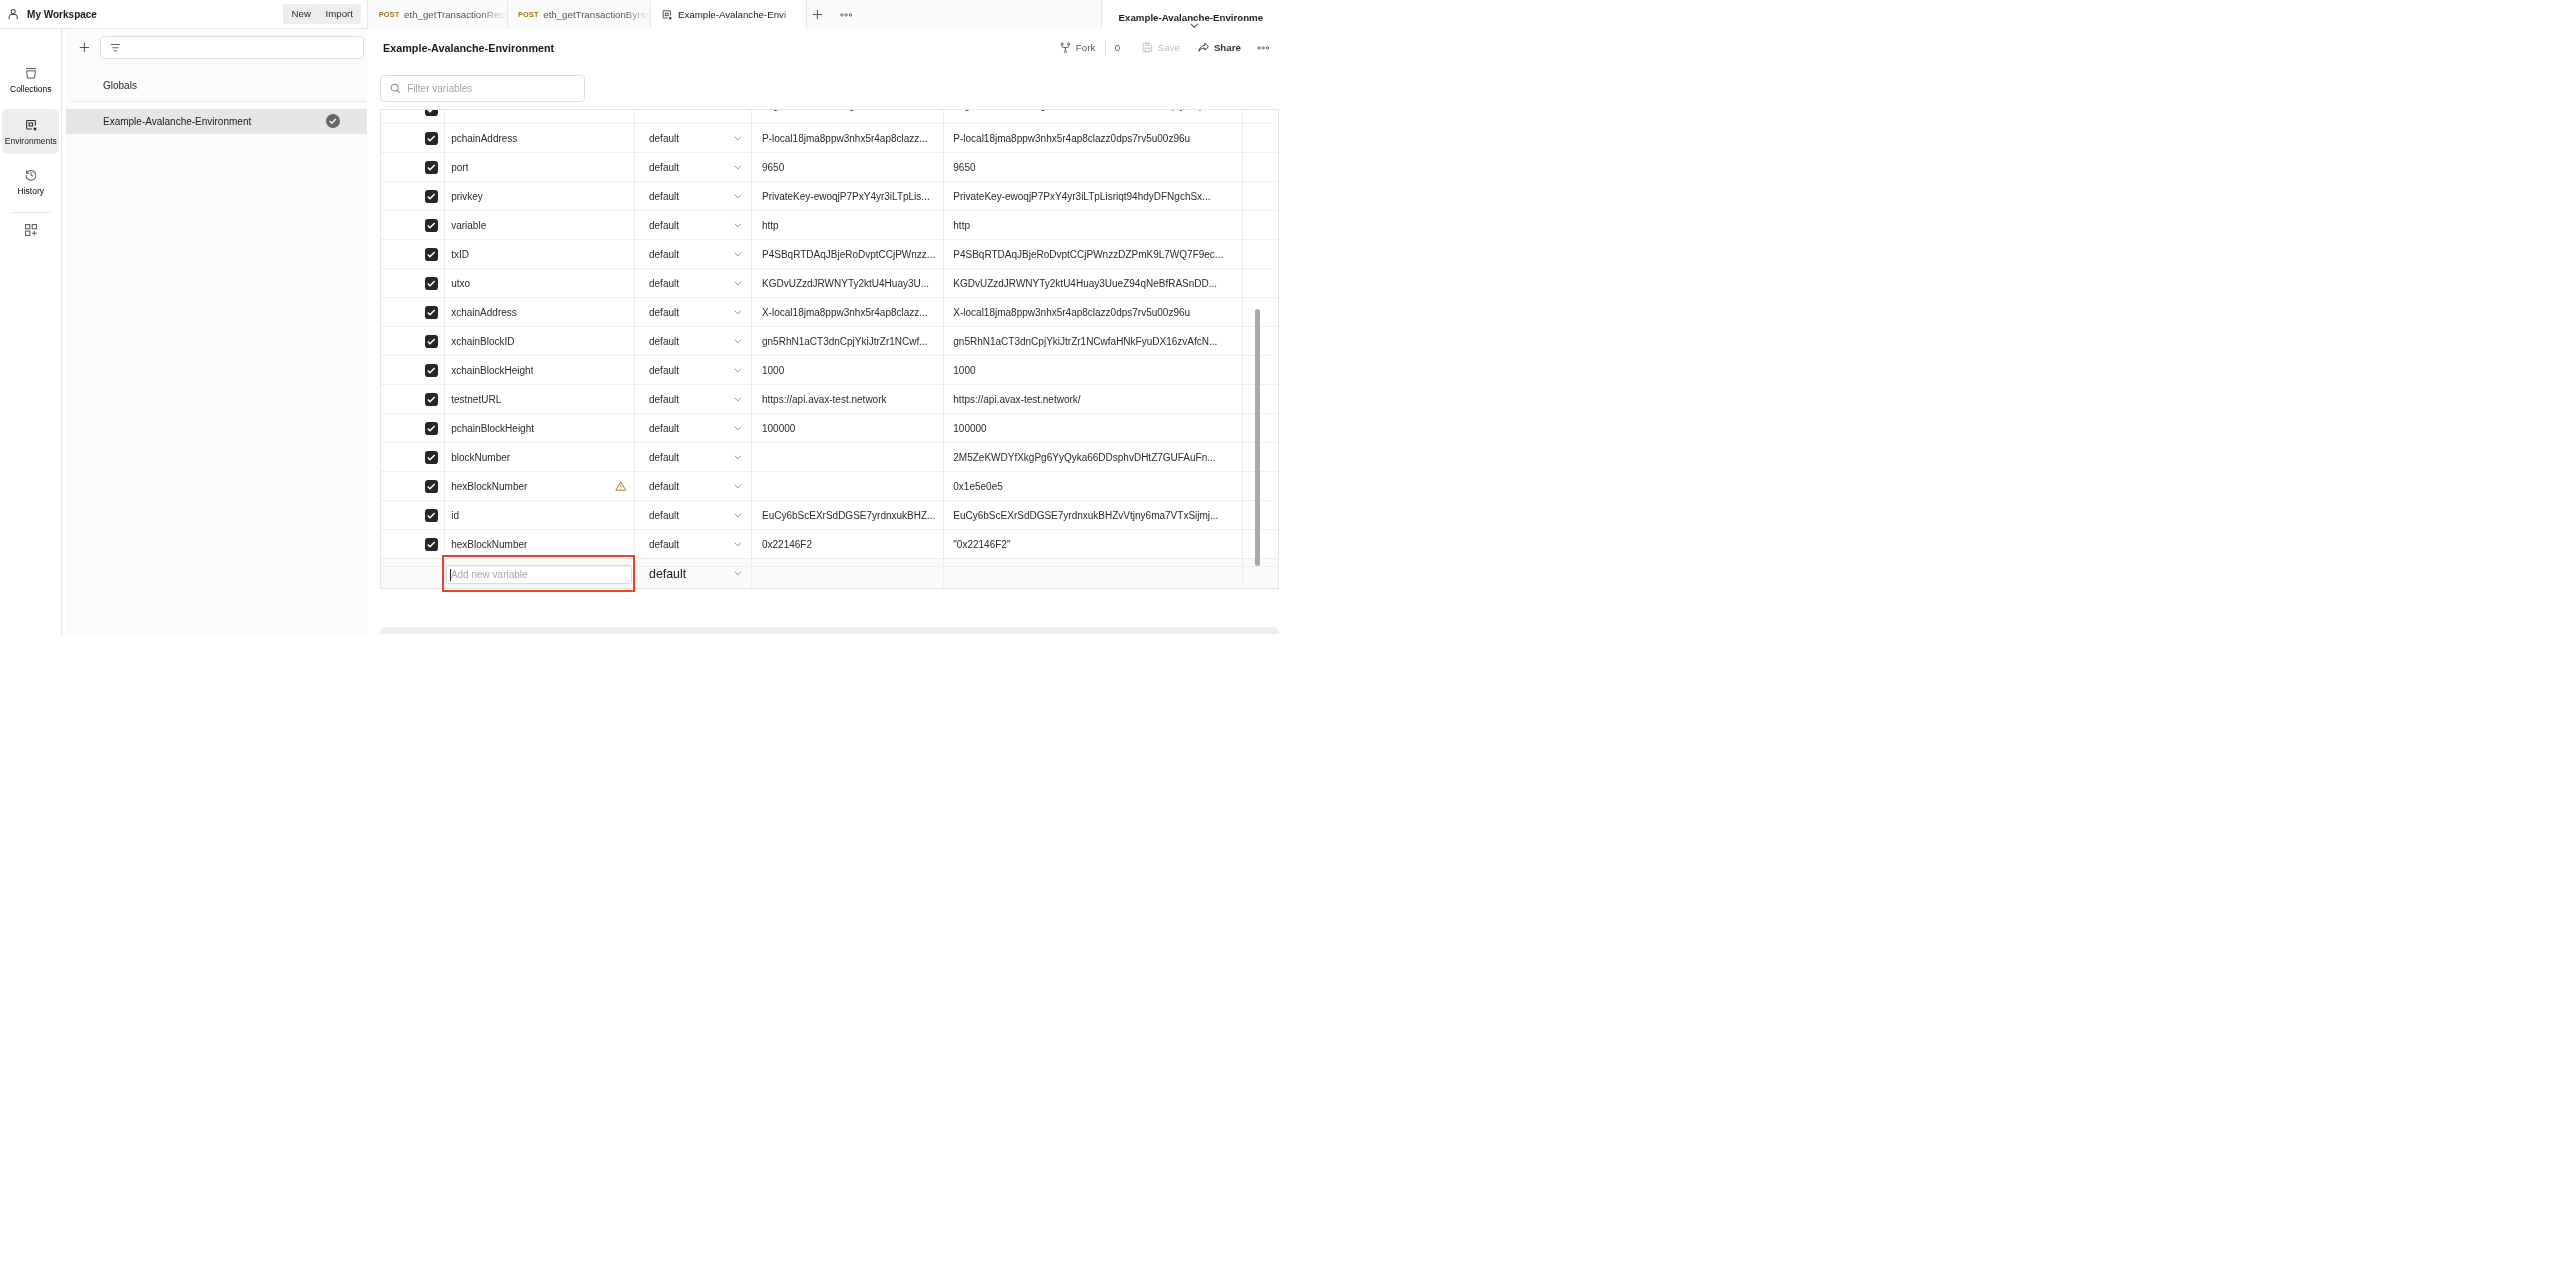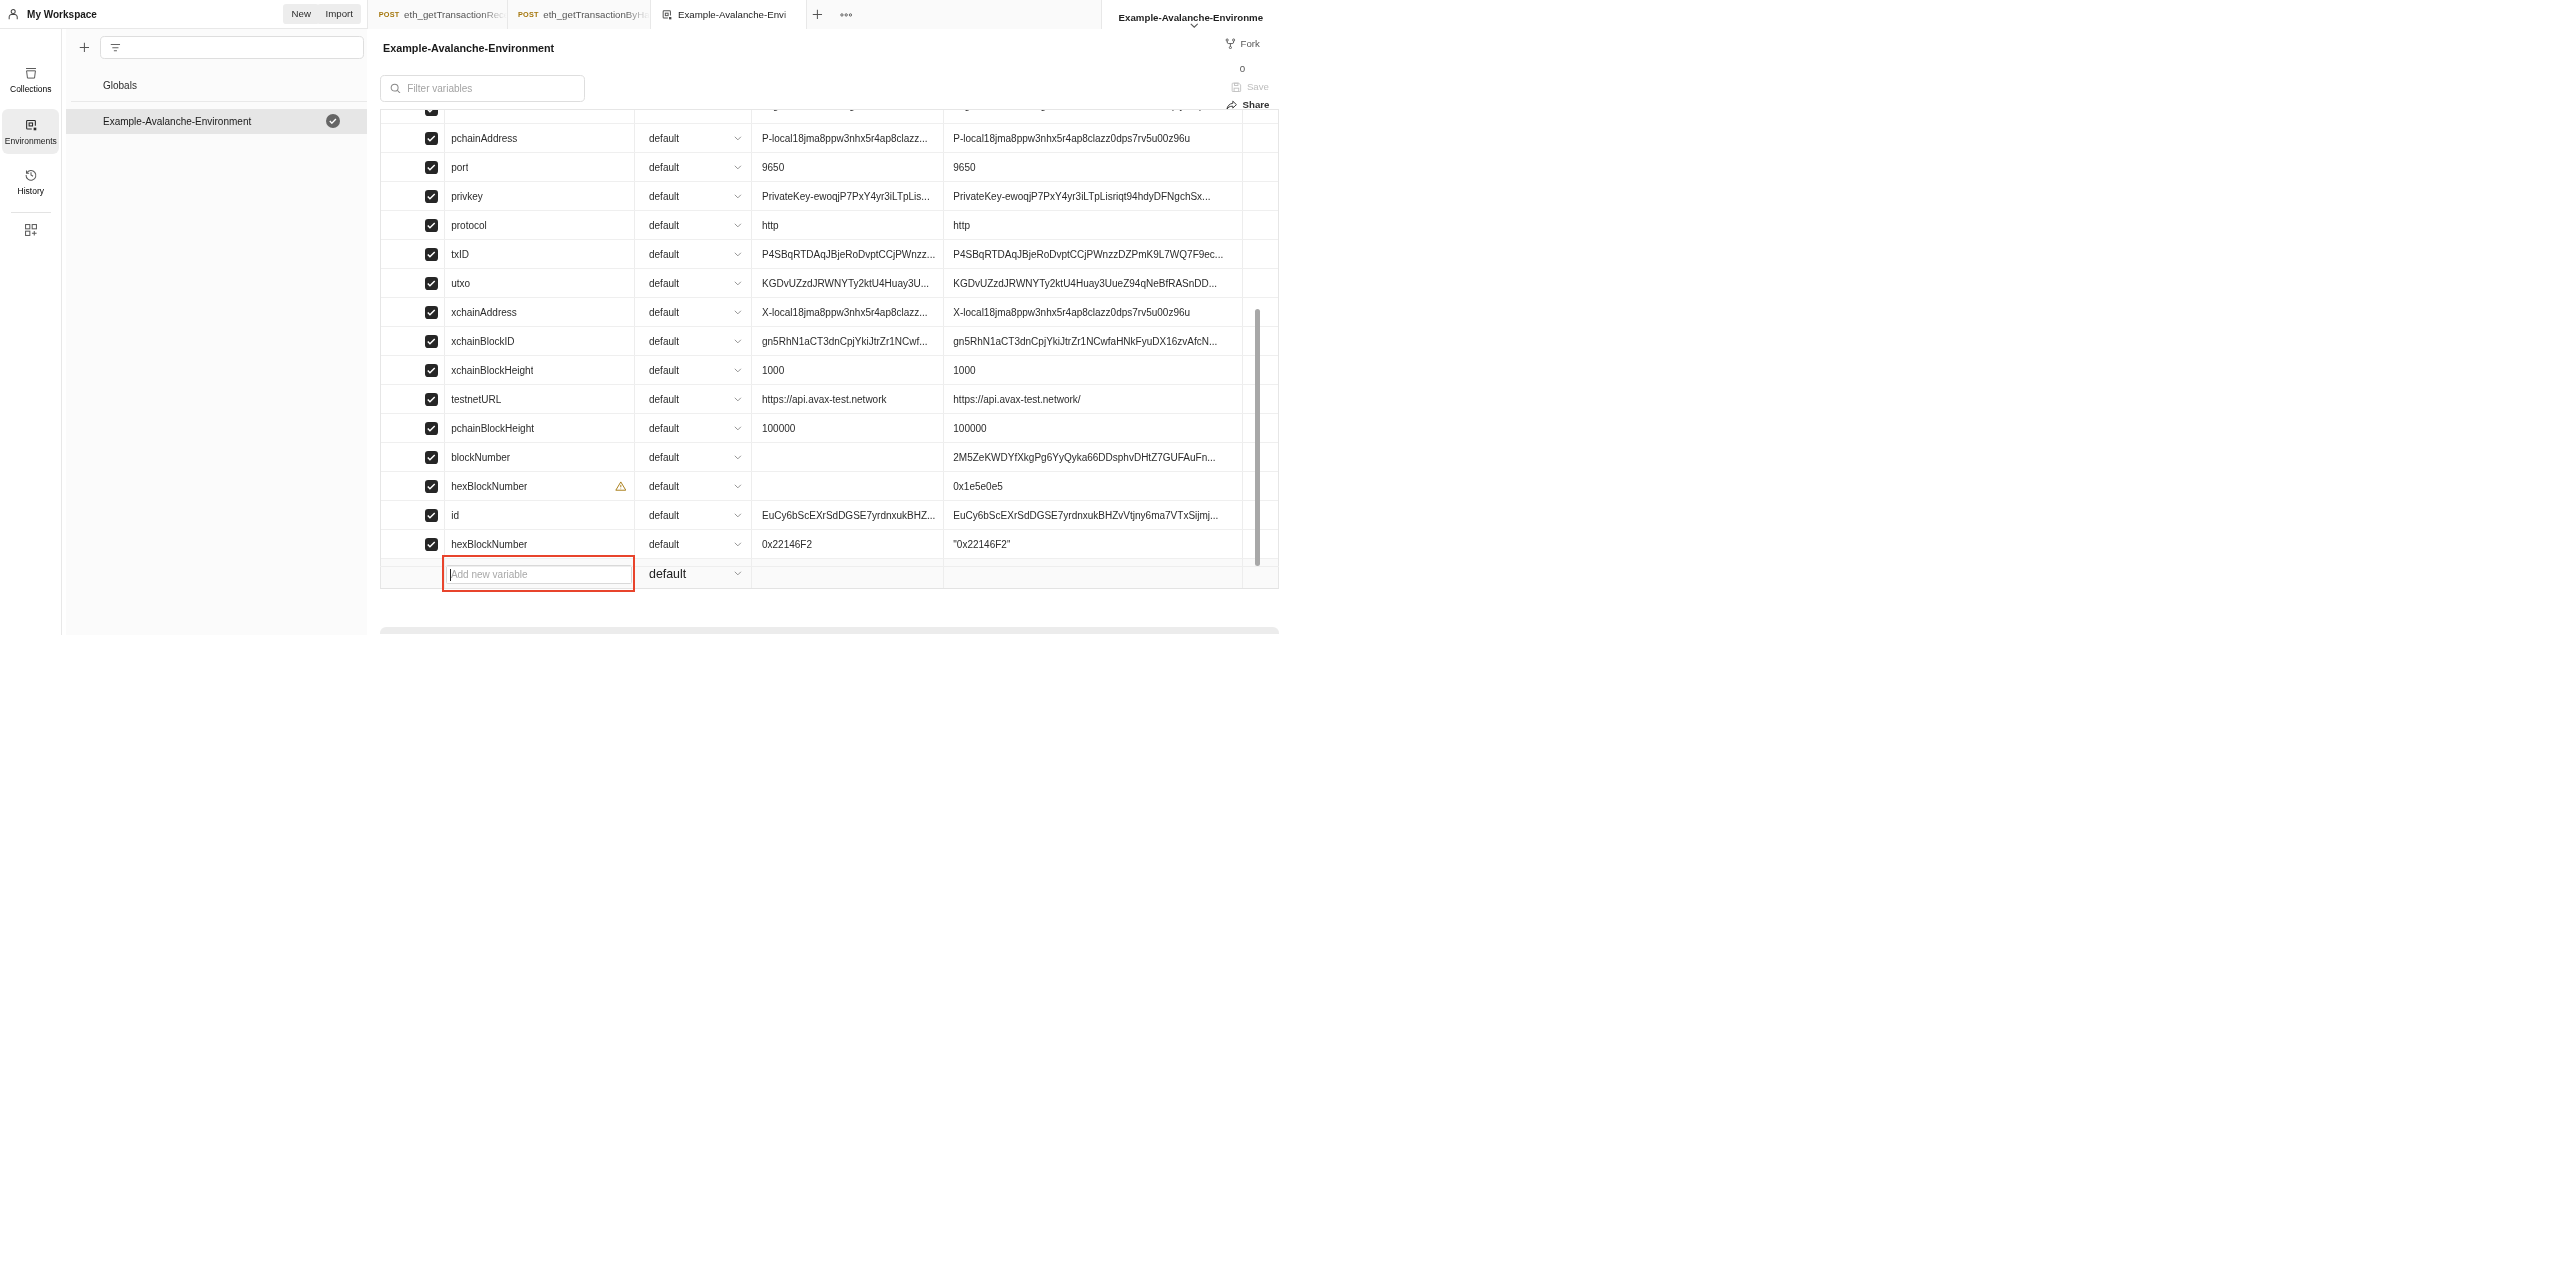--- a/index.html
+++ b/index.html
@@ -43,21 +43,21 @@
   .sp-filter { position:absolute; left:34px; top:7.7px; width:264px; height:23px; border:0.8px solid #dedede; border-radius:4.6px; background:#fff; display:flex; align-items:center; padding-left:9.3px; }
   .sp-row { position:absolute; left:0; width:305px; display:flex; align-items:center; font-size:10px; color:#2b2b2b; }
   .sp-globals { top:42px; height:29px; padding-left:37px; }
   .sp-div { position:absolute; left:4.6px; top:72px; width:296px; border-top:0.8px solid #e9e9e9; }
   .sp-env { top:80px; height:25px; background:#e6e6e6; padding-left:37px; color:#1a1a1a; }
   .badge { position:absolute; right:31px; top:50%; transform:translateY(-50%); width:14px; height:14px; border-radius:50%; background:#666; display:flex; align-items:center; justify-content:center; }
 
   
   .main { position:absolute; left:367px; top:28.6px; width:921px; height:606px; background:#fff; }
   .m-title { position:absolute; left:16px; top:13px; font-size:10.8px; font-weight:700; color:#1a1a1a; }
-  .m-actions { position:absolute; right:18.5px; top:9.3px; height:20px; display:flex; align-items:center; gap:7px; font-size:9.7px; color:#555;flex-direction:column; }
+  .m-actions { position:absolute; right:18.5px; top:9.3px; height:20px; display:flex; align-items:center; gap:7px; font-size:9.7px; color:#555; }
   .m-actions .grp { display:flex; align-items:center; gap:4.6px; white-space:nowrap; }
   .m-actions .vdiv { width:0.8px; height:14px; background:#dcdcdc; margin:0 2.3px; }
   .grayed { color:#bdbdbd; }
   .share-grp { color:#333; font-weight:600; }
   .m-filter { position:absolute; left:13px; top:46px; width:205px; height:27px; border:0.8px solid #dedede; border-radius:4.6px; background:#fff; display:flex; align-items:center; padding-left:9.3px; }
   .m-filter input { border:none; outline:none; background:transparent; font-family:inherit; font-size:10px; color:#333; margin-left:6.2px; width:154px; }
   .m-filter input::placeholder { color:#a3a3a3; }
 
   
   .vtable { position:absolute; left:13px; top:80px; width:899px; border:0.8px solid #e6e6e6; border-bottom:0.8px solid #e3e3e3; background:#fff; }
@@ -365,21 +365,21 @@
   </div>
           <div class="trow">
     <div class="cell c1">
       <span class="checkbox">
         <svg width="8.5" height="7" viewBox="0 0 11 9" fill="none" stroke="#fff" stroke-width="1.9">
                   <path d="M1 4.5l2.8 2.8L10 1.2"></path>
                 </svg>
       </span>
     </div>
     <div class="cell c2">
-      <span class="val">protocol</span>
+      <span class="val">variable</span>
 
     </div>
     <div class="cell c3">
       <span class="typeval">default</span>
       <svg class="chev" width="7.7" height="4.6" viewBox="0 0 10 6" fill="none" stroke="#8a8a8a" stroke-width="1.2">
                 <path d="M1 1l4 4 4-4"></path>
               </svg>
     </div>
     <div class="cell c4">
       <span class="val">http</span>

